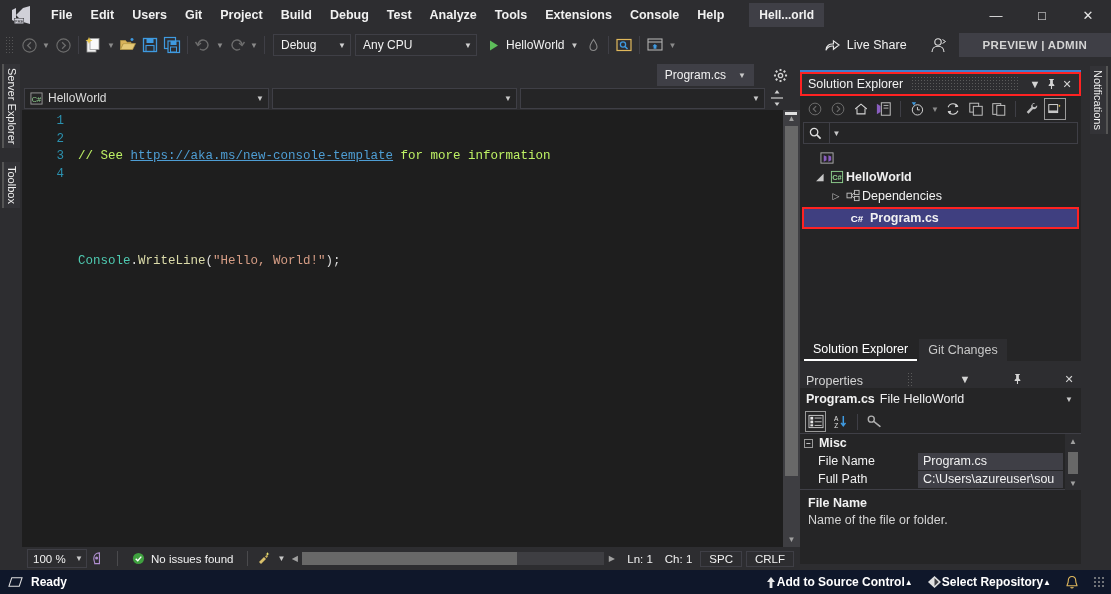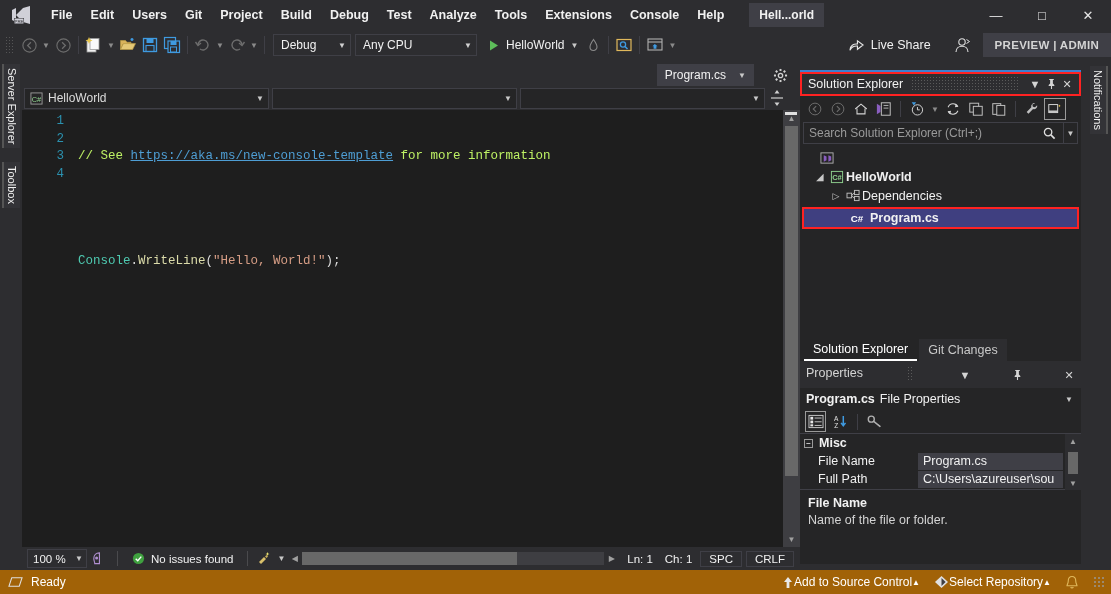--- a/index.html
+++ b/index.html
@@ -61,21 +61,21 @@
     height: 22px; border: 1px solid #3f3f46; background: #2d2d30; color: #f1f1f1;
     display: flex; align-items: center; padding: 0 4px 0 7px; font-size: 12px; margin-left: 4px;
   }
   .combo .cval { flex: 1; }
   .combo .carr { color: #d0d0d0; font-size: 8px; margin-left: 6px; }
   .runbtn { display: flex; align-items: center; height: 22px; padding: 0 4px; margin-left: 6px; color: #f1f1f1; font-size: 12px;}
   .live-share { display: flex; align-items: center; gap: 6px; color: #f1f1f1; font-size: 12.5px;
      padding: 2px 6px; }
   .preview-admin {
     height: 24px; background: #3f3f46; color: #d4d4d4; display: flex; align-items: center;
-    padding: 0 12px; font-size: 11.5px; letter-spacing: .3px; font-weight: bold;
+    padding: 0 24px; font-size: 11.5px; letter-spacing: .3px; font-weight: bold;
   }
 
   
   .leftdock { position: absolute; left: 0; top: 62px; width: 22px; height: 500px; background: #2d2d30; }
   .vtab {
     position: absolute; left: 2px; width: 18px; background: #333337;
     display: flex; align-items: center; justify-content: center;
     border-left: 2px solid #555; 
   }
   .vtab span {
@@ -170,21 +170,21 @@
   .tnode.bold { font-weight: bold; }
 
   .se-tabs { position: absolute; left: 800px; top: 337px; width: 281px; height: 24px;
      background: #252526; display: flex; align-items: flex-end; padding-left: 4px; }
   .se-tab { height: 22px; padding: 0 9px; display:flex; align-items:center; font-size: 12.5px;
      color: #c8c8c8; background: #2d2d30; margin-right: 2px;}
   .se-tab.active { color: #ffffff; background: #252526; border-bottom: 2px solid #ffffff; }
 
   
   .pr-panel { position: absolute; left: 800px; top: 366px; width: 281px; height: 198px; background: #252526; }
-  .pr-header { height: 22px; background: #2d2d30; display:flex; align-items:flex-start; padding: 0 4px 0 6px; gap: 36px; }
+  .pr-header { height: 22px; background: #2d2d30; display:flex; align-items:flex-end; padding: 0 4px 0 6px; gap: 36px; }
   .pr-title { font-size: 12.5px; color: #d4d4d4; }
   .pr-obj { height: 22px; display:flex; align-items:center; padding-left: 6px; font-size: 12.5px; color:#f1f1f1; }
   .pr-obj .pr-arr { margin-left:auto; margin-right: 8px; font-size: 8px; color:#c8c8c8;}
   .pr-toolbar { height: 24px; display:flex; align-items:center; padding-left: 5px; gap: 3px;
      border-bottom: 1px solid #3f3f46;}
   .pr-tb { width: 21px; height: 21px; display:flex; align-items:center; justify-content:center; }
   .pr-tb.active { border: 1px solid #9a9a9a; }
   .pr-grid { position: relative; height: 56px; border-bottom: 1px solid #3f3f46; }
   .pr-cat { height: 18px; display:flex; align-items:center; font-size:12.5px; font-weight:bold; color:#f1f1f1; padding-left: 4px; gap:6px;}
   .pr-cat .mbox { width: 9px; height: 9px; border: 1px solid #9a9a9a; display:flex; align-items:center; justify-content:center;
@@ -194,22 +194,22 @@
   .pr-row .pv { flex:1; background:#3f3f46; height:17px; display:flex; align-items:center; padding-left: 5px; color:#f1f1f1;
       overflow:hidden; white-space:nowrap; margin-right: 18px;}
   .pr-vscroll { position:absolute; right:0; top:0; width: 16px; height: 56px; background:#2d2d30; }
   .pr-vscroll .pa { height:14px; display:flex; align-items:center; justify-content:center; color:#a0a0a0; font-size:8px;}
   .pr-vscroll .pthumb { position:absolute; top:18px; left:3px; width:10px; height:22px; background:#686868;}
   .pr-desc { padding: 6px 8px; }
   .pr-desc .d1 { font-size: 12.5px; font-weight: bold; color: #f1f1f1; }
   .pr-desc .d2 { font-size: 12.5px; color: #d4d4d4; margin-top: 3px; }
 
   
-  .statusbar { position: absolute; left:0; bottom:0; width:1111px; height: 24px; background: #a16207;
-     display:flex; align-items:center; font-size: 12px; color:#ffffff; }
+  .statusbar { position: absolute; left:0; bottom:0; width:1111px; height: 24px; background: #0f172a;
+     display:flex; align-items:center; font-size: 12px; color:#ffffff;font-weight:bold; }
   .sb-left { display:flex; align-items:center; padding-left: 8px; gap:8px; }
   .sb-right { margin-left: auto; display:flex; align-items:center; gap: 14px; padding-right: 6px;}
   .sb-item { display:flex; align-items:center; gap: 0; }
   .sb-grip { width: 12px; height: 12px;
      background-image: radial-gradient(#9a9a9a 1px, transparent 1px); background-size: 4px 4px; opacity:.7;}
   svg { display:block; }
 </style>
 </head>
 <body>
 
@@ -597,21 +597,20 @@
       <div class="se-tb active">
         <svg width="16" height="16" viewBox="0 0 18 18">
             <rect x="2" y="4" width="10" height="9" fill="none" stroke="#d4d4d4" stroke-width="1.1"></rect>
             <line x1="2" y1="11.5" x2="12" y2="11.5" stroke="#d4d4d4" stroke-width="1.6"></line>
             <path d="M14 4 l.5 1 l1 .5 l-1 .5 l-.5 1 l-.5 -1 l-1 -.5 l1 -.5 Z" fill="#e8c54a"></path>
           </svg>
       </div>
     </div>
 
     <div class="se-search">
-      <span class="ss-txt">Search Solution Explorer (Ctrl+;)</span>
       <span class="ss-ic">
         <svg width="13" height="13" viewBox="0 0 14 14">
             <circle cx="5.5" cy="5.5" r="4" fill="none" stroke="#e0e0e0" stroke-width="1.4"></circle>
             <line x1="8.5" y1="8.5" x2="12.5" y2="12.5" stroke="#e0e0e0" stroke-width="1.8"></line>
           </svg>
       </span>
       <span class="ss-arr">▼</span>
     </div>
 
     <div class="se-tree">
@@ -675,21 +674,21 @@
       <span class="se-hbtn">
         <svg width="11" height="12" viewBox="0 0 12 13">
             <path d="M3.5 1 h5 v1 h-1 v4 l1.6 1.6 v1 H6.6 V12 H5.4 V8.6 H2.9 v-1 L4.5 6 V2 h-1 Z" fill="#d4d4d4"></path>
           </svg>
       </span>
       <span class="se-hbtn">✕</span>
     </div>
 
     <div class="pr-obj">
       <b>Program.cs</b>
-      <span style="margin-left:5px;">File Properties</span>
+      <span style="margin-left:5px;">File HelloWorld</span>
       <span class="pr-arr">▼</span>
     </div>
 
     <div class="pr-toolbar">
       <div class="pr-tb active">
         <svg width="16" height="15" viewBox="0 0 17 16">
           <rect x="1" y="1.5" width="15" height="13" fill="none" stroke="#c8c8c8" stroke-width="1"></rect>
           <rect x="2.5" y="3" width="3" height="3" fill="#e8e8e8"></rect>
           <rect x="2.5" y="7" width="3" height="3" fill="#e8e8e8"></rect>
           <rect x="2.5" y="11" width="3" height="2.2" fill="#e8e8e8"></rect>

